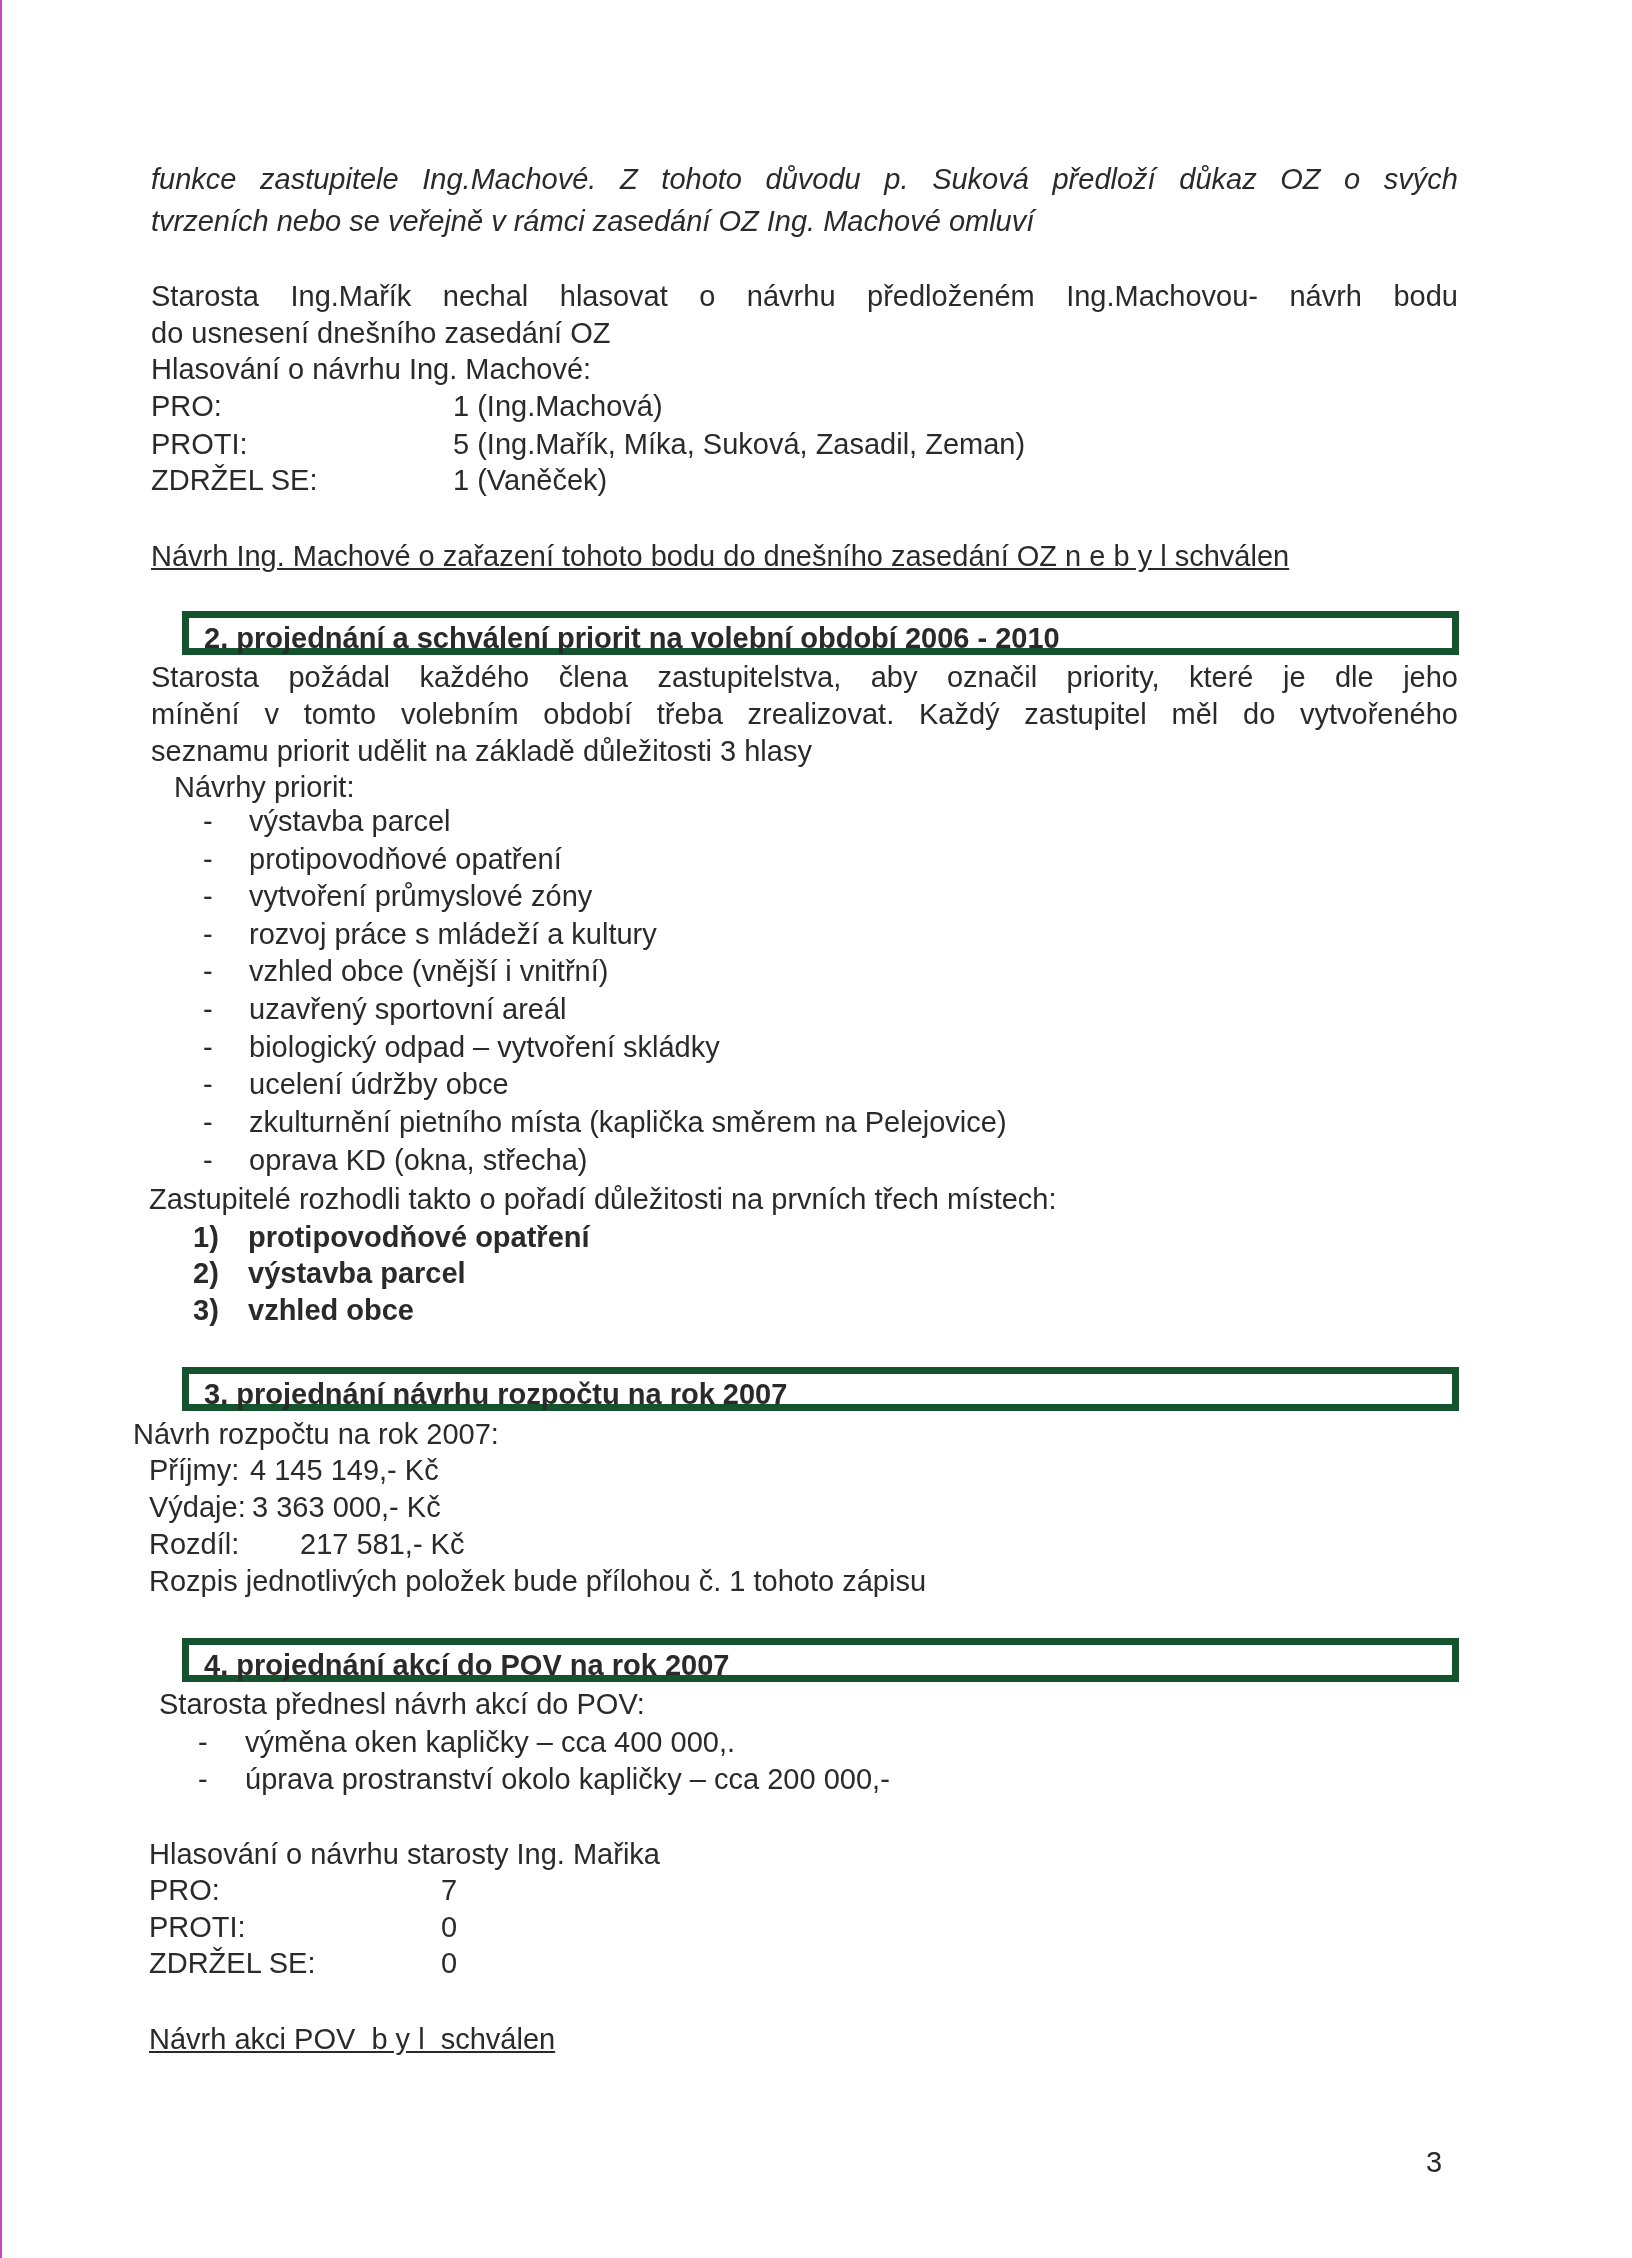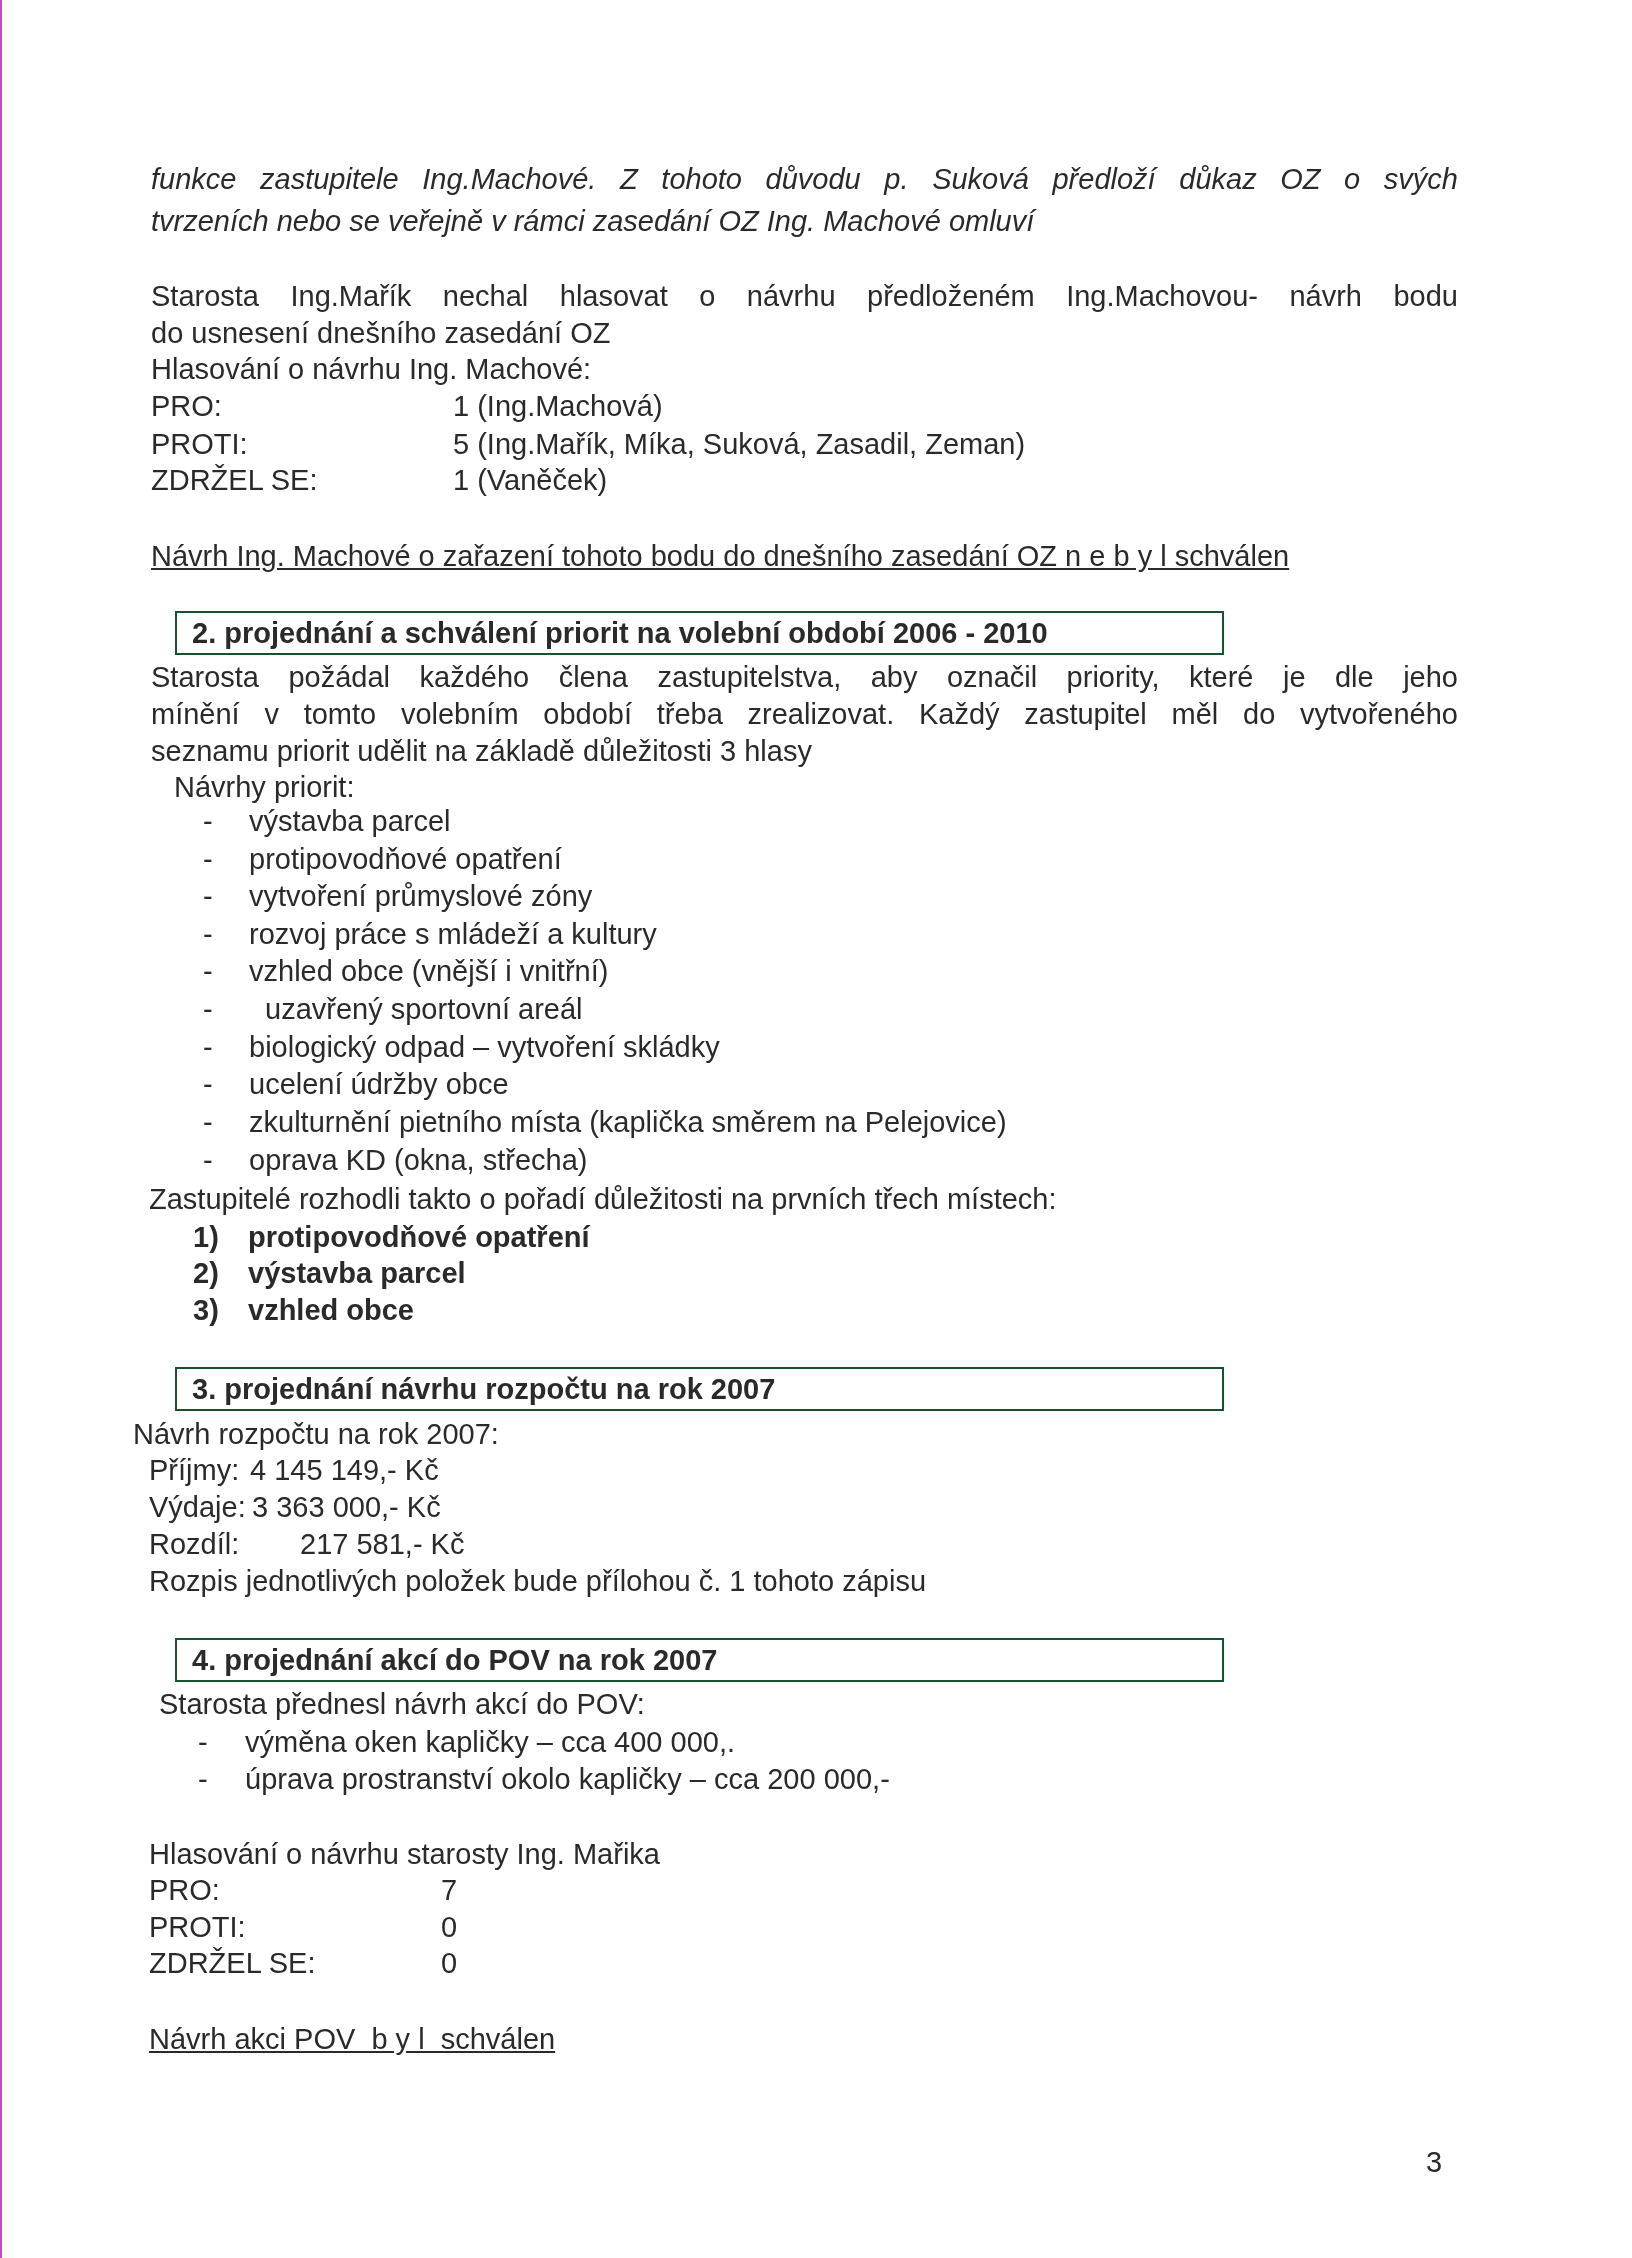--- a/index.html
+++ b/index.html
@@ -3,21 +3,21 @@
 <meta charset="utf-8">
 <style>
   html, body { margin:0; padding:0; background:#fff; }
   body { width:1633px; height:2258px; position:relative; overflow:hidden;
          font-family:"Liberation Sans Narrow","Liberation Sans", sans-serif; color:#2a2a2a; }
   .edge { position:absolute; left:0; top:0; width:2px; height:2258px; background:#c64ac6; }
   .t { position:absolute; font-size:29px; line-height:38px; white-space:nowrap; transform-origin:left top; }
   .italic { font-style:italic; }
   .j { width:1307px; text-align:justify; text-align-last:justify; white-space:normal; }
   .u { text-decoration:underline; }
-  .box { position:absolute; left:175px; width:1049px; height:44px; border:2px solid #14532d; box-sizing:border-box; }
+  .box { position:absolute; left:182px; width:1277px; height:44px; border:7px solid #14532d; box-sizing:border-box; }
   .box span { position:absolute; left:15px; top:1px; font-size:29px; line-height:38px; font-weight:bold; color:#2a2a2a; }
   .li { position:absolute; font-size:29px; line-height:38px; white-space:nowrap; }
   .dash { position:absolute; left:203px; }
   .lbl { position:absolute; left:151px; }
   .val { position:absolute; }
 </style>
 </head>
 <body>
 
 <div class="edge"></div>
@@ -65,21 +65,21 @@
 <div class="li" style="top:915px;left:0;">
     <span class="dash">-</span>
     <span style="position:absolute;left:249px">rozvoj práce s mládeží a kultury</span>
   </div>
 <div class="li" style="top:952px;left:0;">
     <span class="dash">-</span>
     <span style="position:absolute;left:249px">vzhled obce (vnější i vnitřní)</span>
   </div>
 <div class="li" style="top:990px;left:0;">
     <span class="dash">-</span>
-    <span style="position:absolute;left:265px">uzavřený sportovní areál</span>
+    <span style="position:absolute;left:249px">uzavřený sportovní areál</span>
   </div>
 <div class="li" style="top:1028px;left:0;">
     <span class="dash">-</span>
     <span style="position:absolute;left:249px">biologický odpad – vytvoření skládky</span>
   </div>
 <div class="li" style="top:1065px;left:0;">
     <span class="dash">-</span>
     <span style="position:absolute;left:249px">ucelení údržby obce</span>
   </div>
 <div class="li" style="top:1103px;left:0;">

